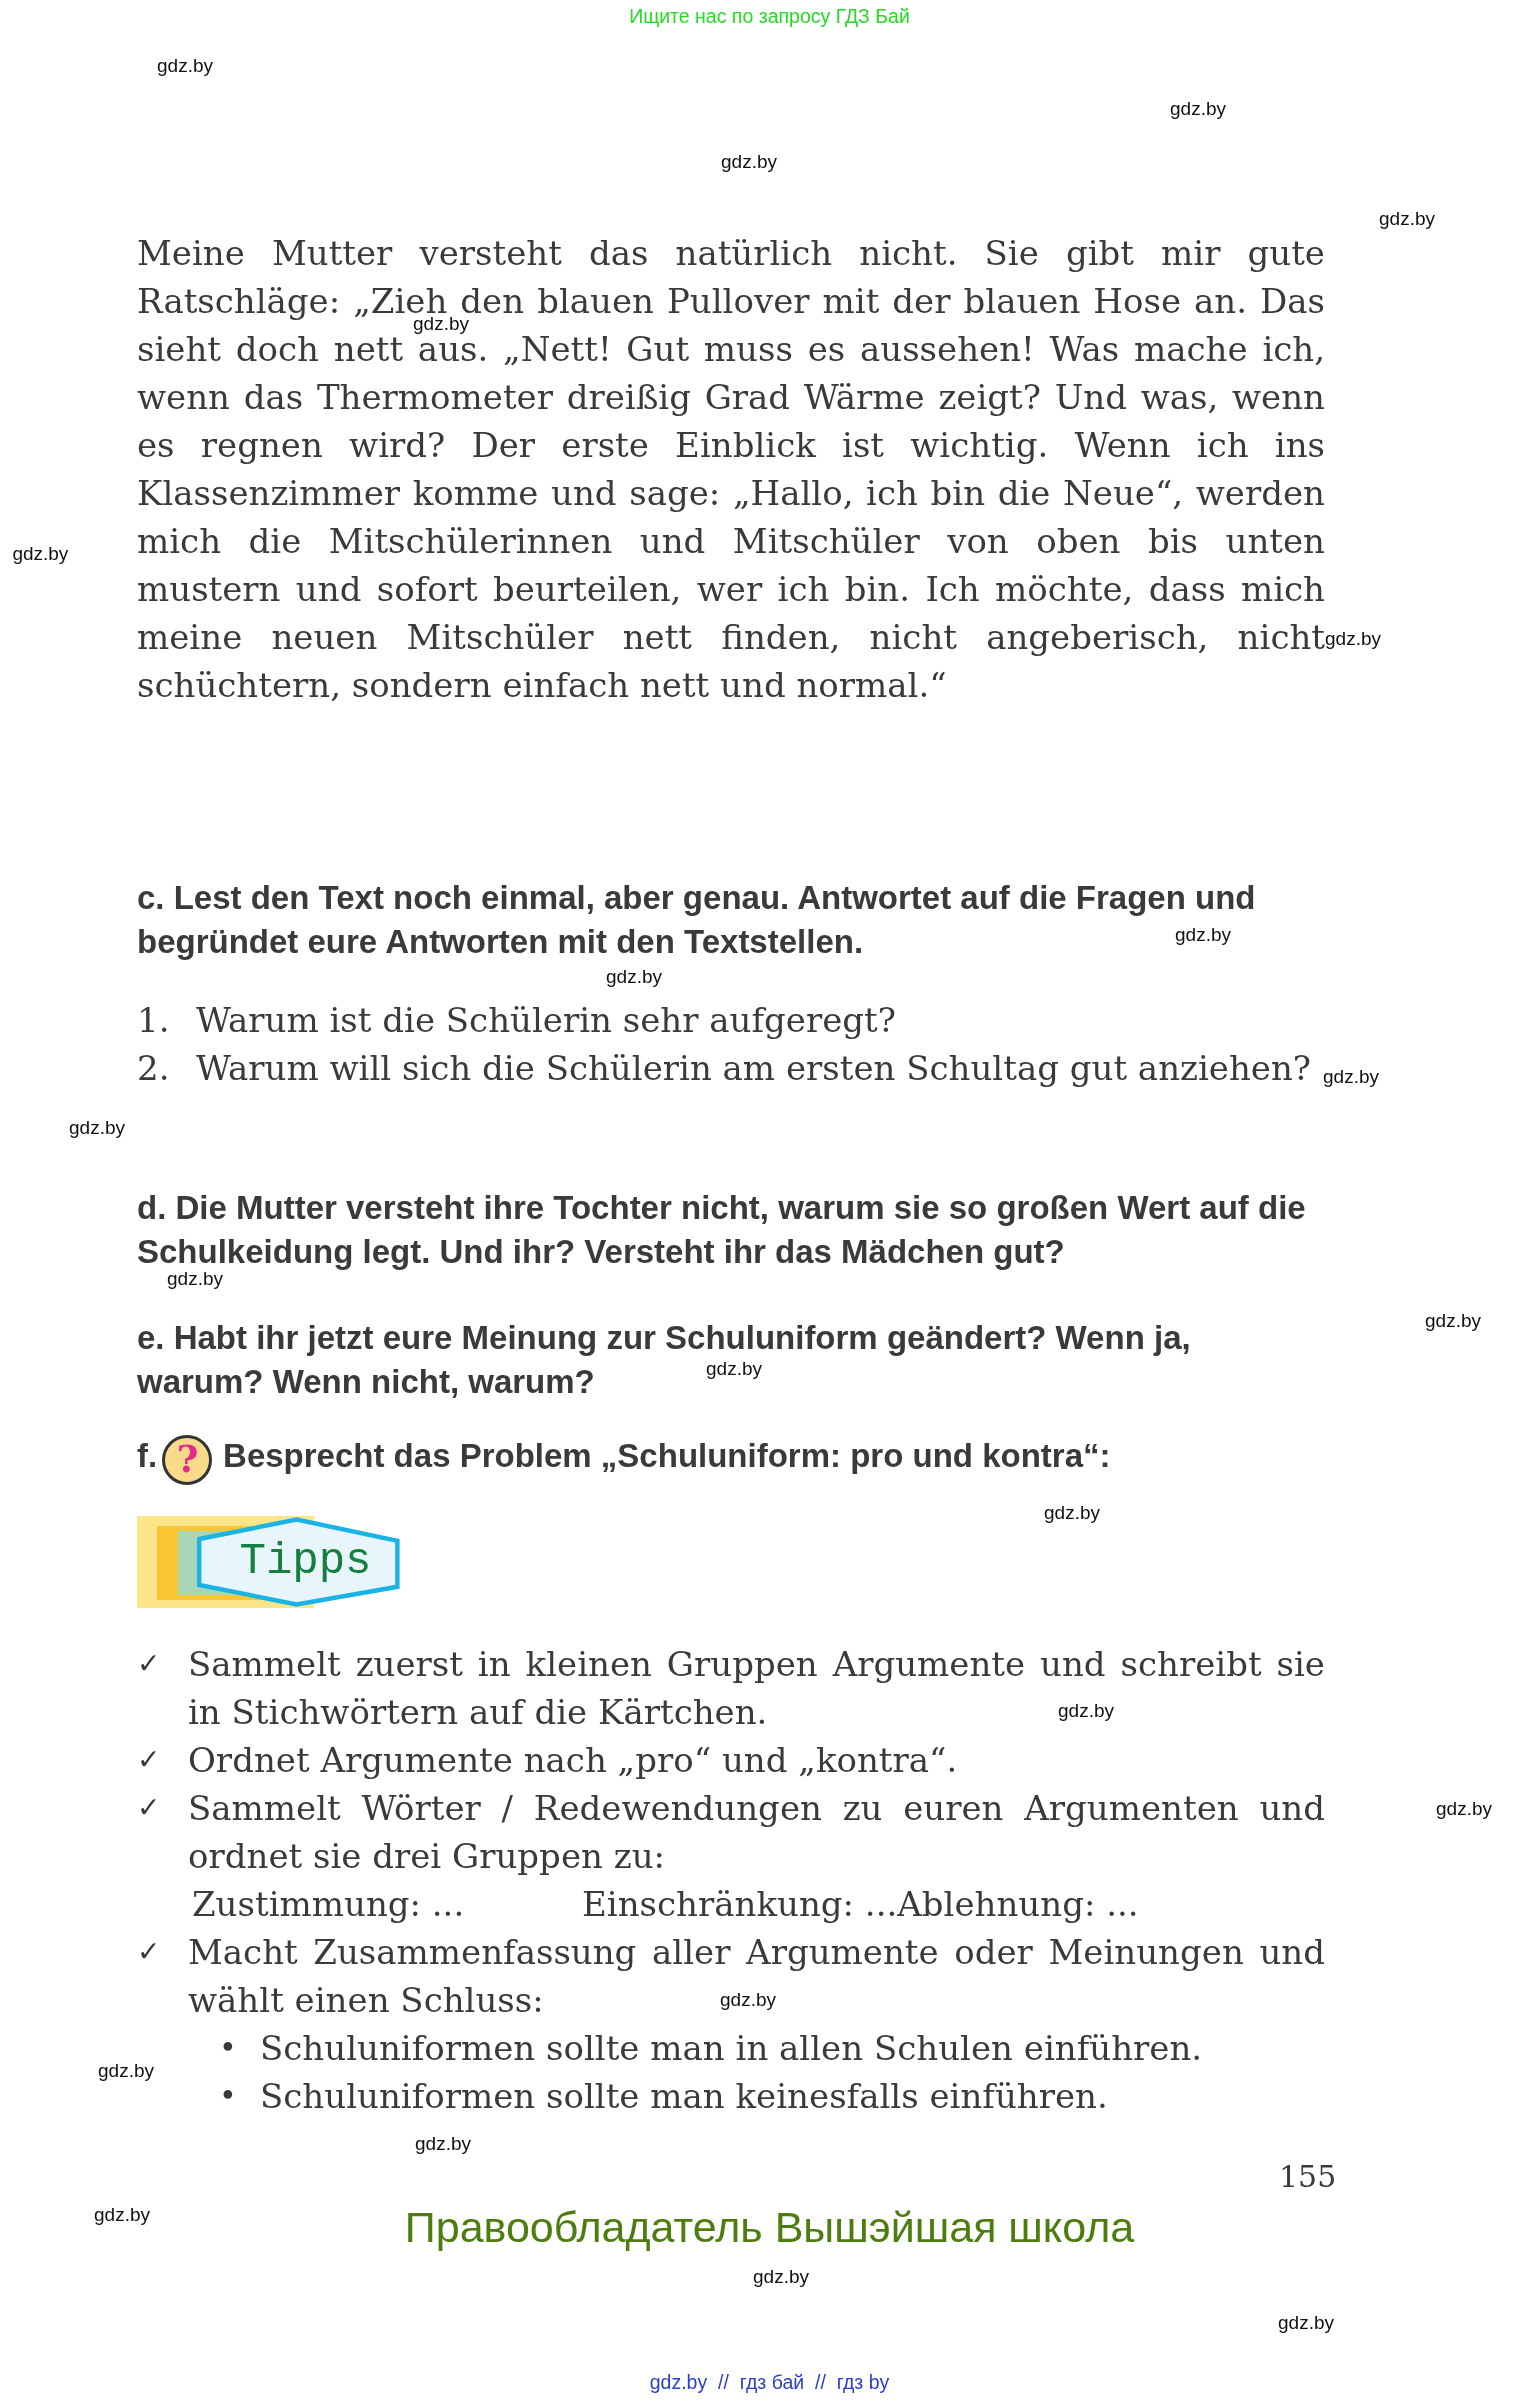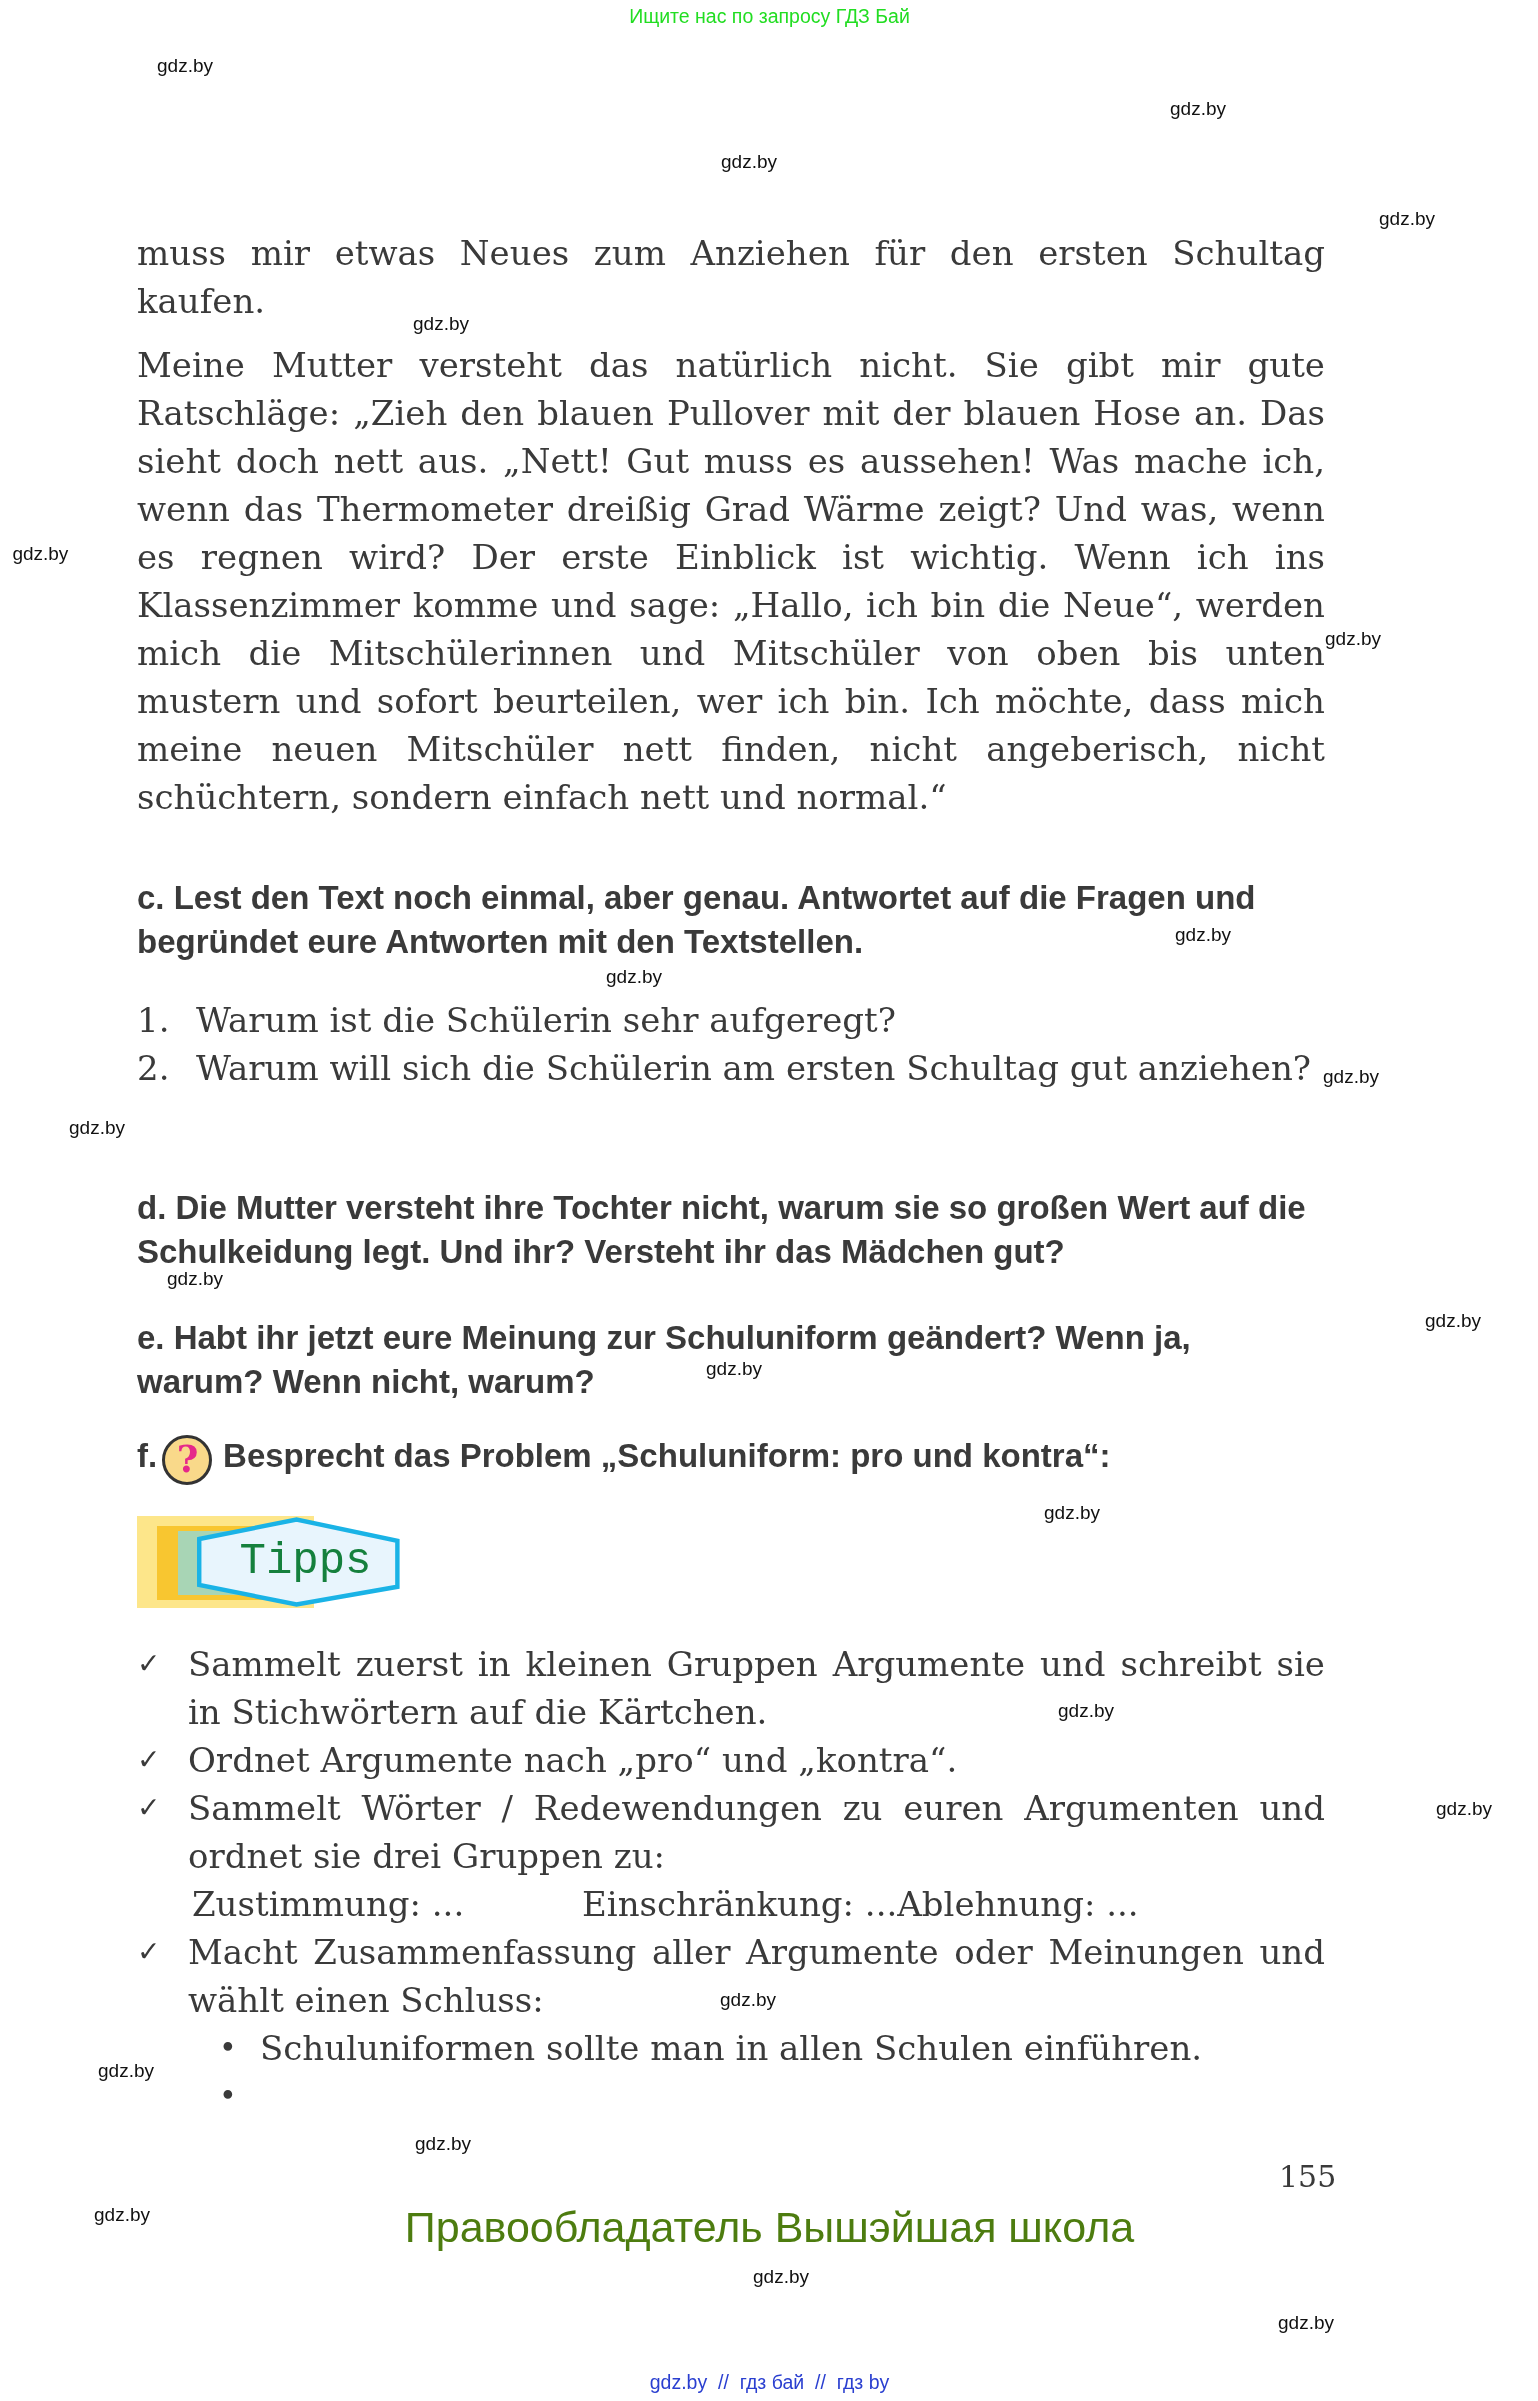--- a/index.html
+++ b/index.html
@@ -59,21 +59,20 @@
 <div class="abs wm" style="left:1058px;top:1700px;">gdz.by</div>
 <div class="abs wm" style="left:1436px;top:1798px;">gdz.by</div>
 <div class="abs wm" style="left:720px;top:1989px;">gdz.by</div>
 <div class="abs wm" style="left:98px;top:2060px;">gdz.by</div>
 <div class="abs wm" style="left:415px;top:2133px;">gdz.by</div>
 <div class="abs wm" style="left:94px;top:2204px;">gdz.by</div>
 <div class="abs wm" style="left:753px;top:2266px;">gdz.by</div>
 <div class="abs wm" style="left:1278px;top:2312px;">gdz.by</div>
 
 <div class="abs body-text serif" style="top:229px;">
-  <p style="margin-bottom:16px;">muss mir etwas Neues zum Anziehen für den ersten Schultag kaufen.</p>
   <p>Meine Mutter versteht das natürlich nicht. Sie gibt mir gute Ratschläge: „Zieh den blauen Pullover mit der blauen Hose an. Das sieht doch nett aus. „Nett! Gut muss es aussehen! Was mache ich, wenn das Thermometer dreißig Grad Wärme zeigt? Und was, wenn es regnen wird? Der erste Einblick ist wichtig. Wenn ich ins Klassenzimmer komme und sage: „Hallo, ich bin die Neue“, werden mich die Mitschülerinnen und Mitschüler von oben bis unten mustern und sofort beurteilen, wer ich bin. Ich möchte, dass mich meine neuen Mitschüler nett finden, nicht angeberisch, nicht schüchtern, sondern einfach nett und normal.“</p>
 </div>
 
 <div class="abs task" style="top:876px;">c. Lest den Text noch einmal, aber genau. Antwortet auf die Fragen und begründet eure Antworten mit den Textstellen.</div>
 <div class="abs qlist serif" style="top:996px;">
   <div class="qrow">
     <span class="qnum">1.</span>
     <span class="qtext">Warum ist die Schülerin sehr aufgeregt?</span>
   </div>
   <div class="qrow">
@@ -122,20 +121,21 @@
     <span class="cmark">✓</span>
     <span class="ctext">Macht Zusammenfassung aller Argumente oder Meinungen und wählt einen Schluss:</span>
   </div>
   <div class="bullets">
     <div class="brow">
       <span class="bdot">•</span>
       <span>Schuluniformen sollte man in allen Schulen einführen.</span>
     </div>
     <div class="brow">
       <span class="bdot">•</span>
+      <span>Schuluniformen sollte man keinesfalls einführen.</span>
     </div>
   </div>
 </div>
 
 <div class="abs pagenum serif">155</div>
 <div class="abs copyright">Правообладатель Вышэйшая школа</div>
 <div class="abs footer-links" style="white-space:pre;">gdz.by  //  гдз бай  //  гдз by</div>
 
 
 </body></html>

